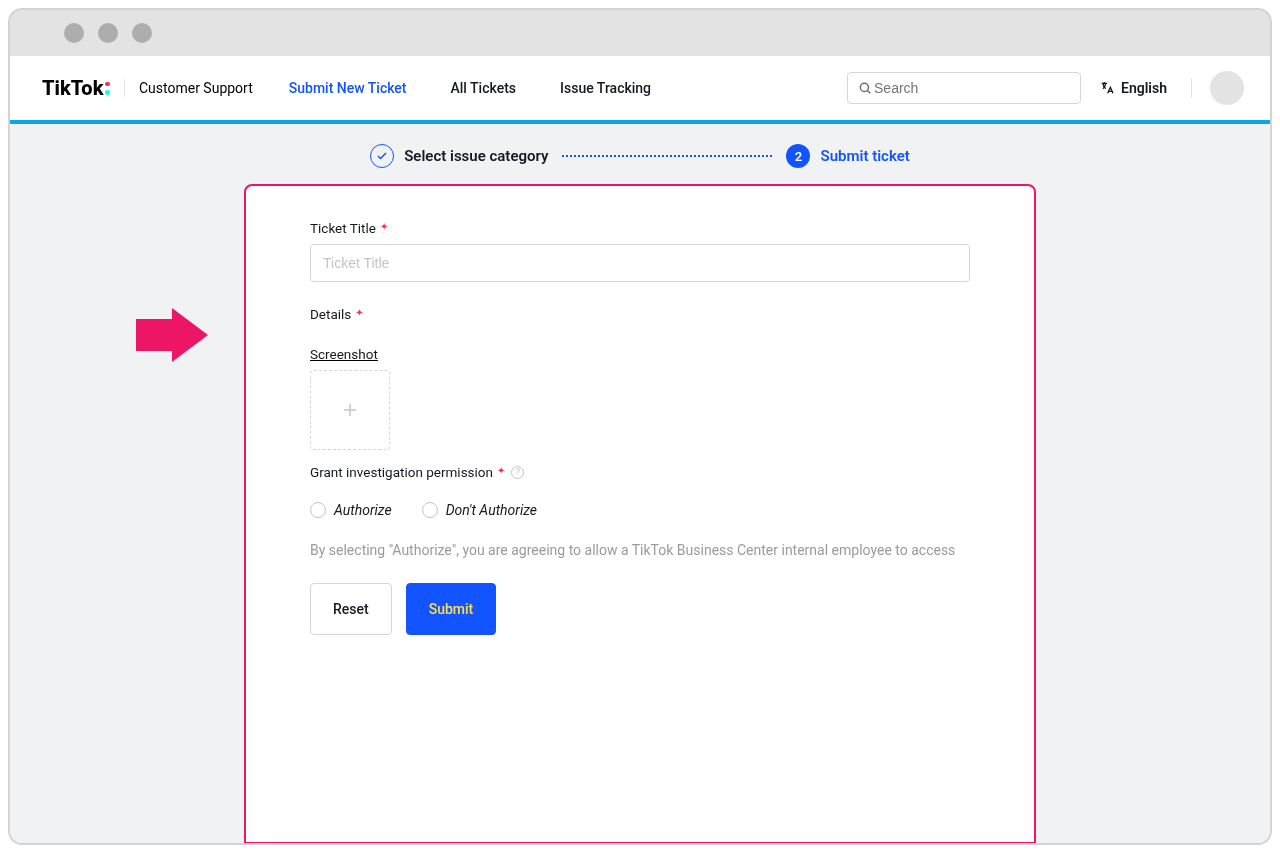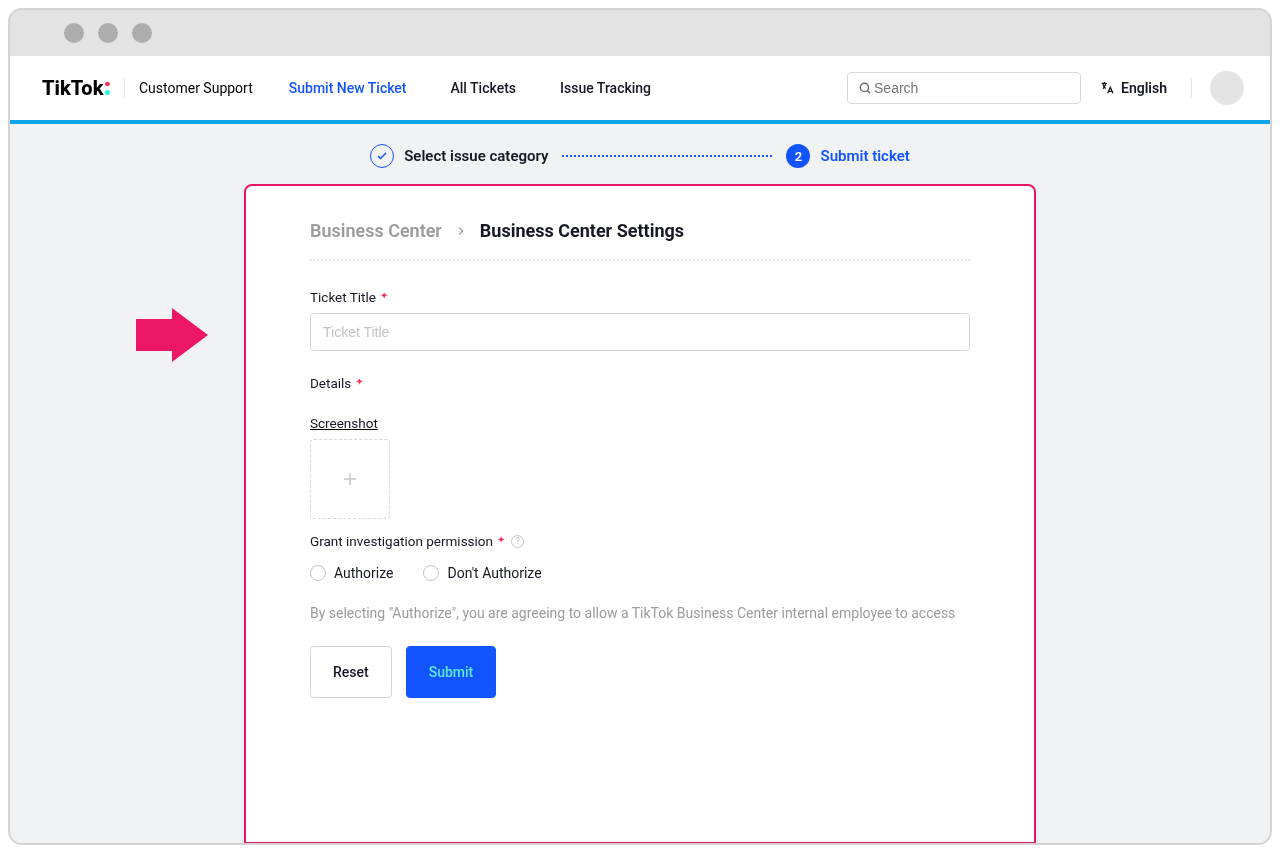--- a/index.html
+++ b/index.html
@@ -299,22 +299,23 @@
       margin-bottom: 14px;
     }
     .supported-text {
       font-size: 13px;
       color: #161823;
       margin-bottom: 22px;
     }
     .radio-row {
       display: flex;
       gap: 30px;
-      margin-top: 16px;
+      margin-top: 22px;
       margin-bottom: 22px;
+      font-style: italic;
     }
     .radio-option {
       display: flex;
       align-items: center;
       gap: 8px;
       font-size: 14px;
       color: #161823;
       cursor: pointer;
     }
     .radio-circle {
@@ -345,21 +346,21 @@
       justify-content: center;
     }
     .btn-secondary {
       background: #fff;
       border: 1px solid #d6d6d7;
       color: #161823;
     }
     .btn-primary {
       background: #1254ff;
       border: 1px solid #1254ff;
-      color: #5eead4;
+      color: #fde047;
     }
   </style>
 </head>
 <body>
 
 <div class="window-frame">
 
   <div class="title-bar">
     <div class="traffic-dot"></div>
     <div class="traffic-dot"></div>
@@ -424,29 +425,20 @@
     <div class="main-panel-wrap">
 
       <div class="highlight-arrow">
         <svg width="72" height="54" viewBox="0 0 72 54">
           <polygon points="0,11 36,11 36,0 72,27 36,54 36,43 0,43" fill="#ed1566"></polygon>
         </svg>
       </div>
 
       <div class="main-panel">
 
-        <div class="breadcrumb-row">
-          <span class="bc-prev">Business Center</span>
-          <span class="bc-chevron">
-            <svg width="10" height="10" viewBox="0 0 24 24" fill="none" stroke="#9b9b9e" stroke-width="3">
-              <polyline points="8 4 16 12 8 20"></polyline>
-            </svg>
-          </span>
-          <span class="bc-current">Business Center Settings</span>
-        </div>
 
         <div class="form-group">
           <div class="form-label">
             <span>Ticket Title</span>
             <span class="required-star">✦</span>
           </div>
           <input class="text-input" type="text" placeholder="Ticket Title" style="">
         </div>
 
         <div class="form-group">

